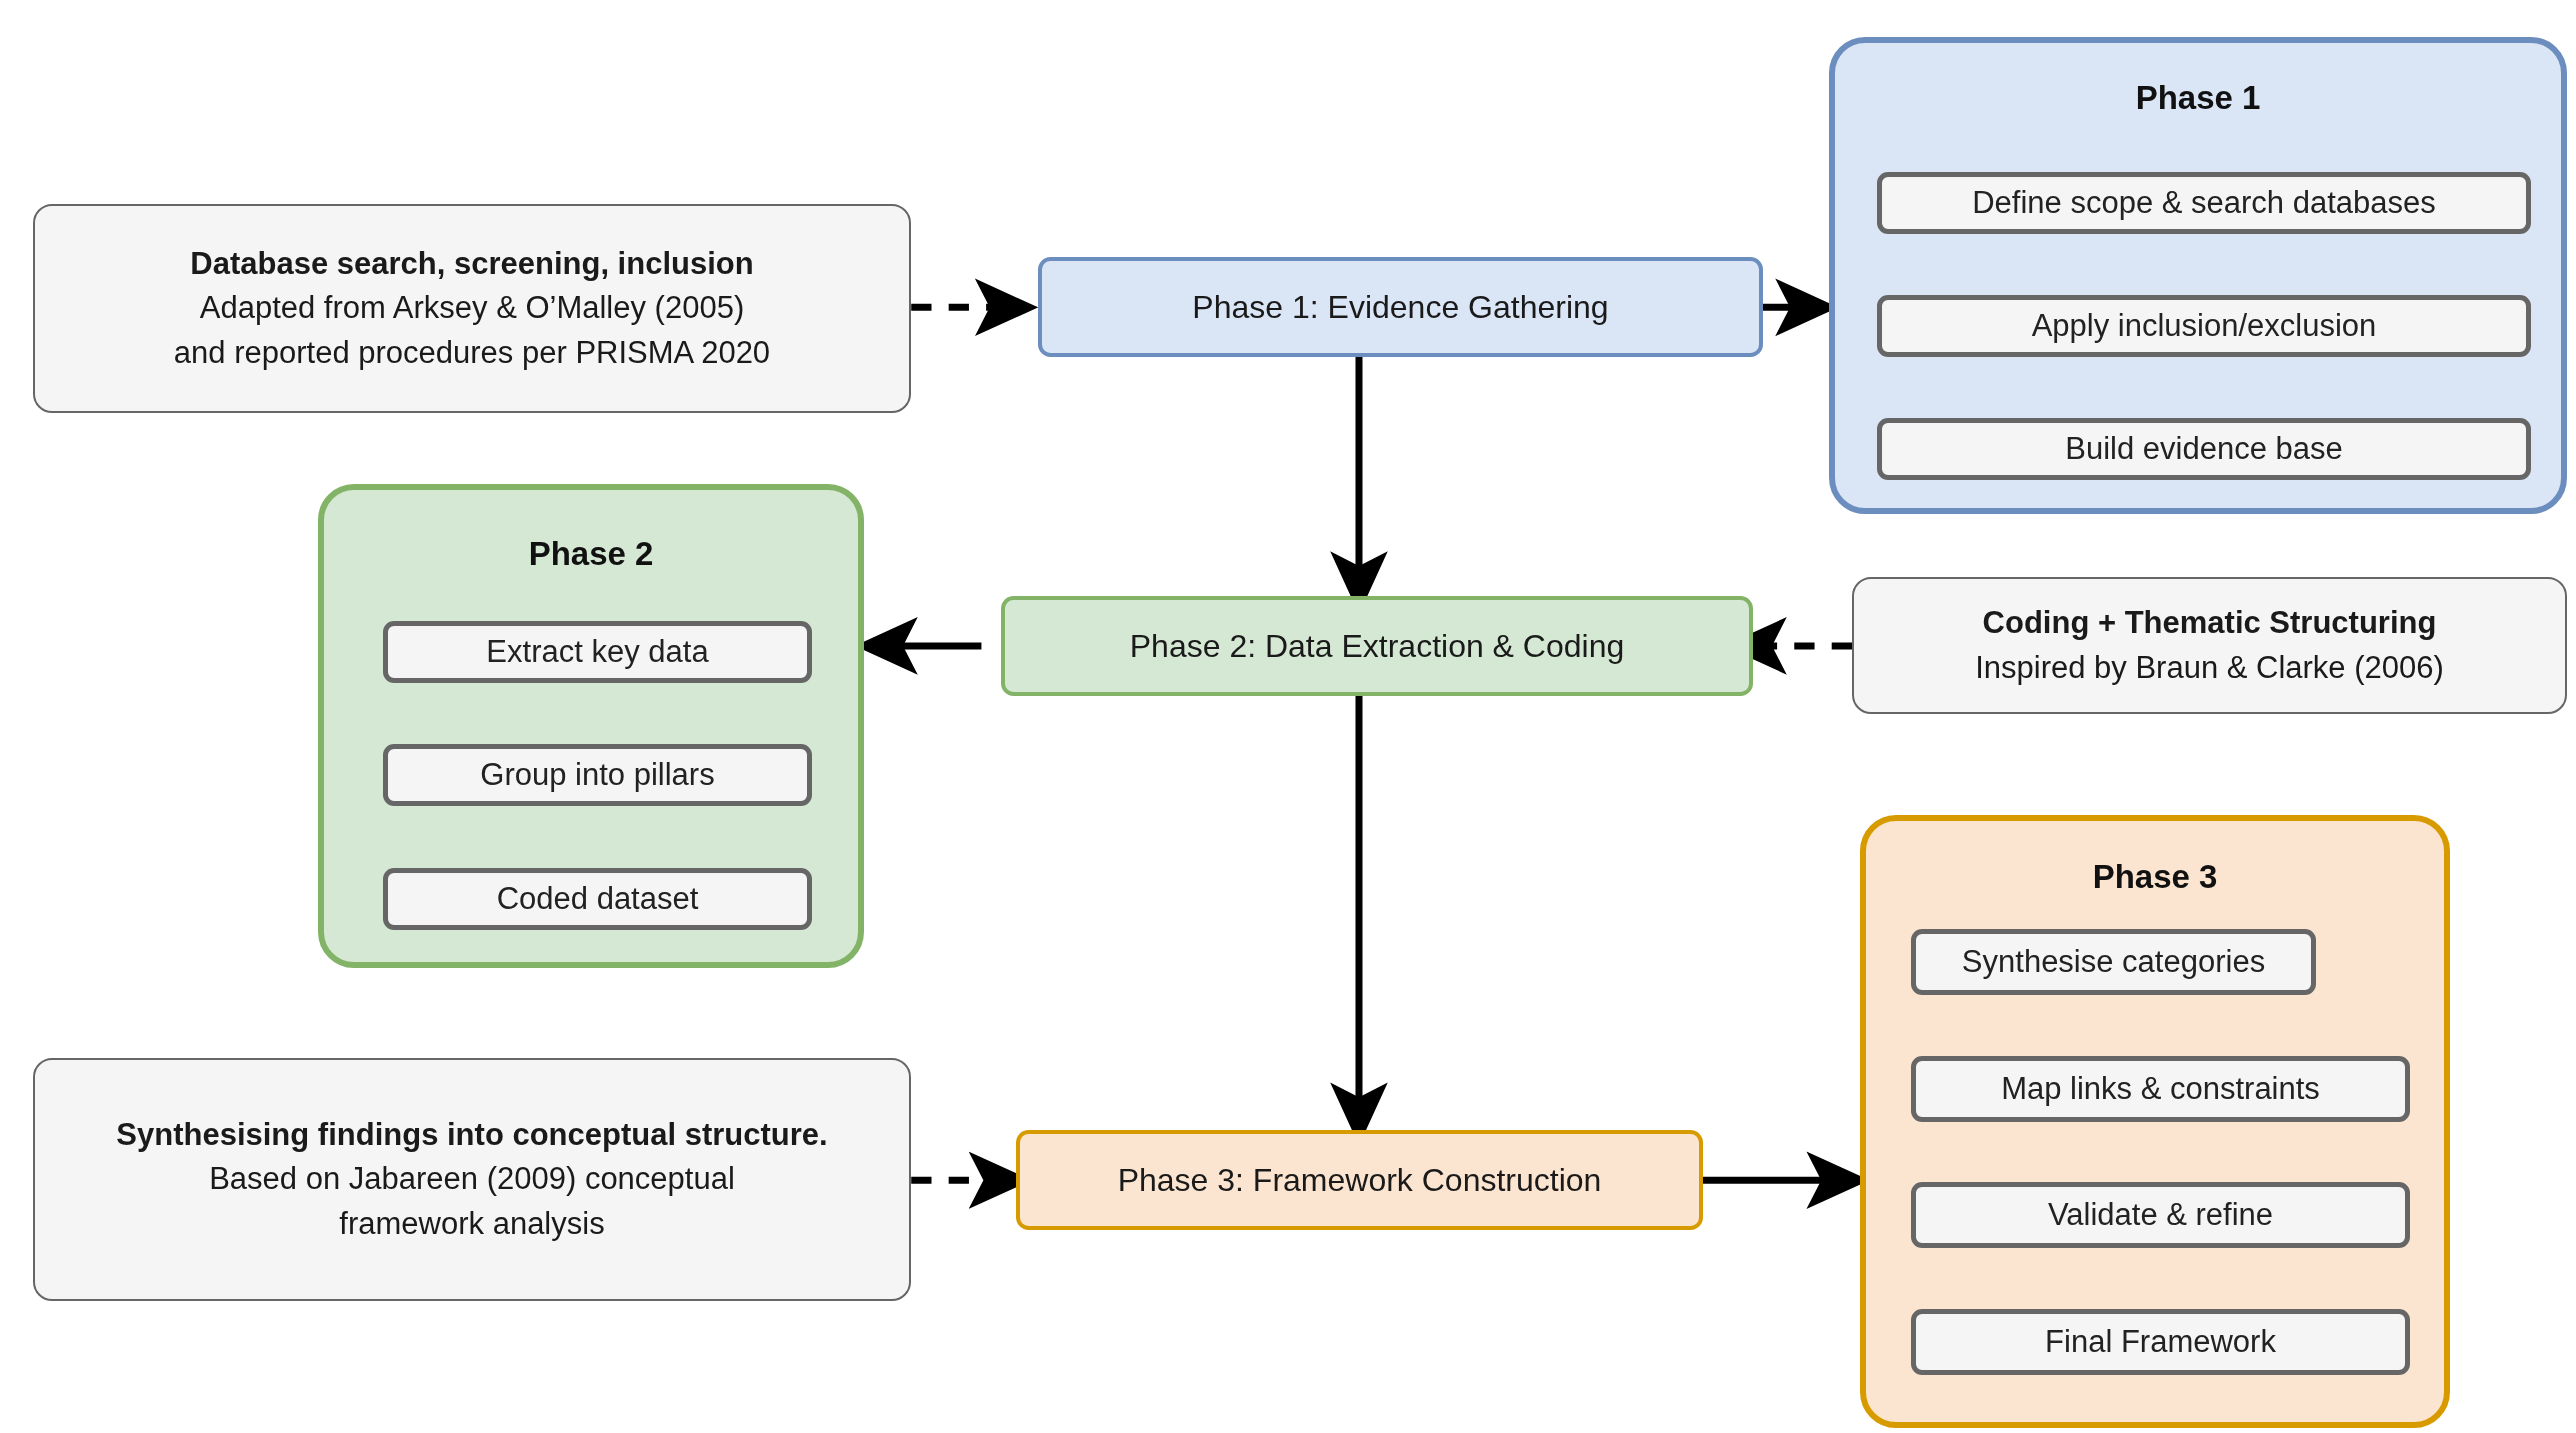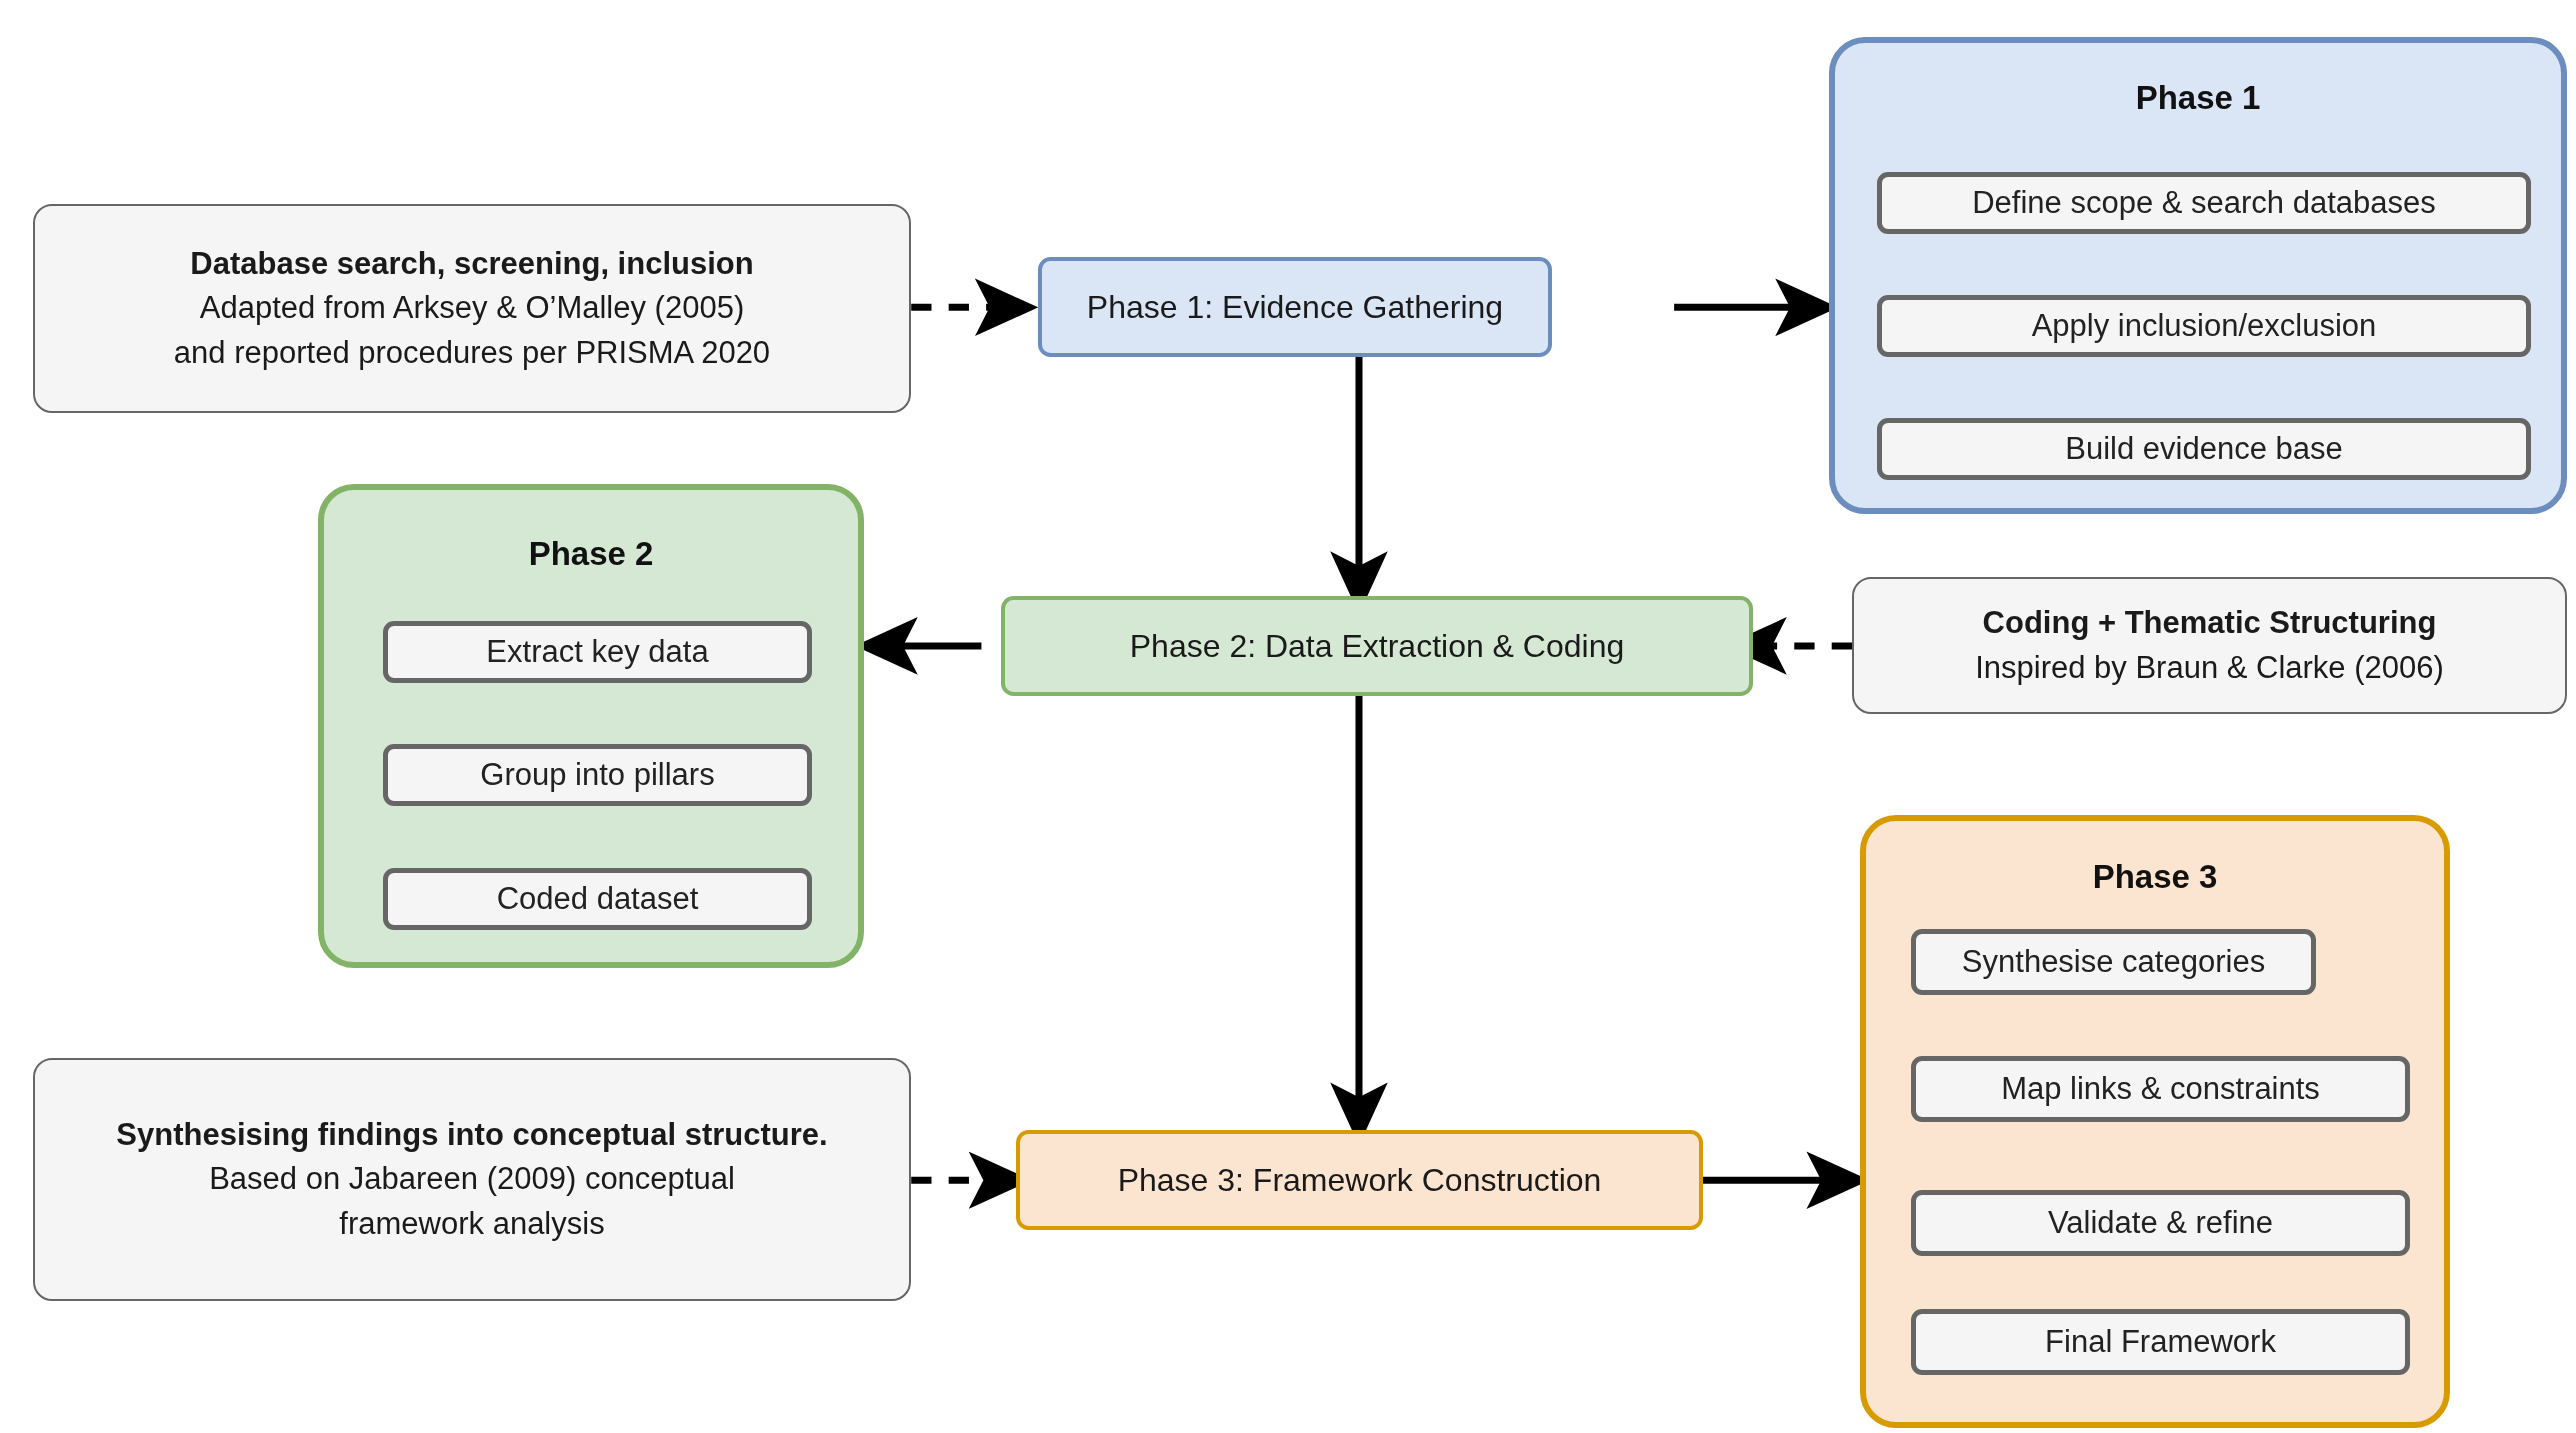--- a/index.html
+++ b/index.html
@@ -203,41 +203,41 @@
     <div class="panel-title" style="top:45px;">Phase 2</div>
     <div class="step" style="left:59px; top:131px; width:429px; height:62px;">Extract key data</div>
     <div class="step" style="left:59px; top:254px; width:429px; height:62px;">Group into pillars</div>
     <div class="step" style="left:59px; top:378px; width:429px; height:62px;">Coded dataset</div>
   </div>
 
   <div class="panel panel-orange" style="left:1860px; top:815px; width:590px; height:613px;">
     <div class="panel-title" style="top:37px;">Phase 3</div>
     <div class="step" style="left:45px; top:108px; width:405px; height:66px;">Synthesise categories</div>
     <div class="step" style="left:45px; top:235px; width:499px; height:66px;">Map links &amp; constraints</div>
-    <div class="step" style="left:45px; top:361px; width:499px; height:66px;margin-top:8px;">Validate &amp; refine</div>
+    <div class="step" style="left:45px; top:361px; width:499px; height:66px;">Validate &amp; refine</div>
     <div class="step" style="left:45px; top:488px; width:499px; height:66px;">Final Framework</div>
   </div>
 
   <div class="box note" style="left:33px; top:204px; width:878px; height:209px;">
     <div class="note-title">Database search, screening, inclusion</div>
     <div class="note-line">Adapted from Arksey &amp; O’Malley (2005)</div>
     <div class="note-line">and reported procedures per PRISMA 2020</div>
   </div>
 
   <div class="box note" style="left:1852px; top:577px; width:715px; height:137px;">
     <div class="note-title">Coding + Thematic Structuring</div>
     <div class="note-line">Inspired by Braun &amp; Clarke (2006)</div>
   </div>
 
   <div class="box note" style="left:33px; top:1058px; width:878px; height:243px; padding:7.8px 47px;">
     <div class="note-title">Synthesising findings into conceptual structure.</div>
     <div class="note-line">Based on Jabareen (2009) conceptual</div>
     <div class="note-line">framework analysis</div>
   </div>
 
-  <div class="box phase-pill pill-blue" style="left:1038px; top:257px; width:514px; height:100px;">Phase 1: Evidence Gathering</div>
+  <div class="box phase-pill pill-blue" style="left:1038px; top:257px; width:725px; height:100px;">Phase 1: Evidence Gathering</div>
 
   <div class="box phase-pill pill-green" style="left:981px; top:596px; width:752px; height:100px;">Phase 2: Data Extraction &amp; Coding</div>
 
   <div class="box phase-pill pill-orange" style="left:1016px; top:1130px; width:687px; height:100px;">Phase 3: Framework Construction</div>
 
 </div>
 
 
 </body></html>

